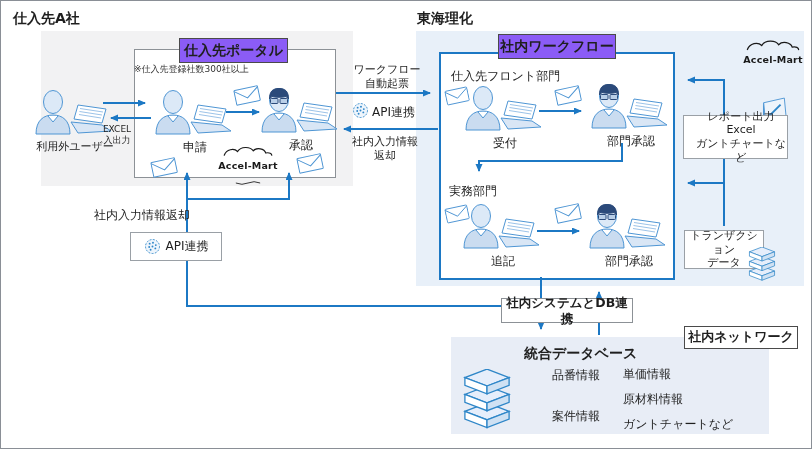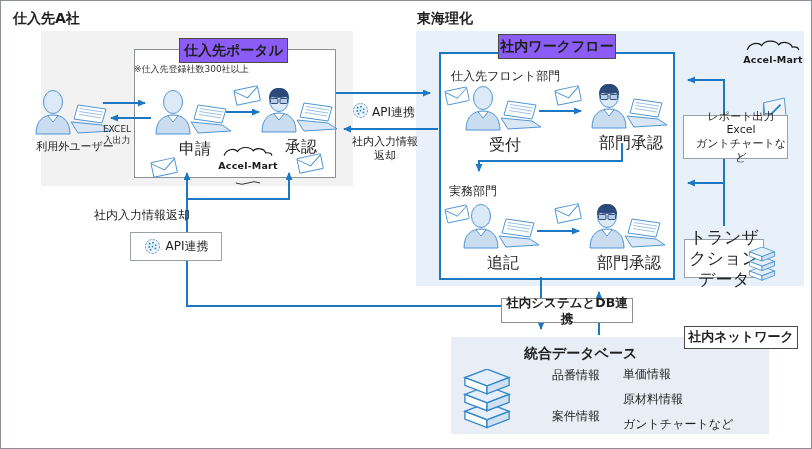--- a/index.html
+++ b/index.html
@@ -23,21 +23,21 @@
     position:absolute;z-index:5;background:#8b5cf6;border:1px solid #4a4a4a;
     display:flex;align-items:center;justify-content:center;
     font-weight:bold;
   }
   .region-title{position:absolute;z-index:5;font-size:14px;font-weight:600;}
   .sec-label{position:absolute;z-index:5;font-size:12px;}
   .flow-label{position:absolute;z-index:5;font-size:11px;text-align:center;line-height:1.25;}
   .actor{position:absolute;z-index:5;width:84px;height:64px;}
   .actor .person{position:absolute;left:0;top:0;}
   .actor .laptop{position:absolute;left:36px;top:15px;}
-  .actor-label{position:absolute;top:50px;left:-8px;right:-8px;text-align:center;font-size:16px;}
+  .actor-label{position:absolute;top:50px;left:-8px;right:-8px;text-align:center;font-size:12px;}
   .mail{position:absolute;z-index:5;transform:rotate(-12deg);}
   .logo{position:absolute;z-index:5;text-align:center;}
   .logo .logo-text{display:block;font-size:9.5px;font-weight:bold;color:#1a1a1a;letter-spacing:.2px;margin-top:-2px;}
   .small-note{font-size:9px;color:#333;}
 </style>
 </head>
 <body>
 
 <div id="canvas">
 
@@ -196,20 +196,24 @@
   <div class="logo" style="left:210px;top:142px;width:74px;">
     <svg width="52" height="13">
         <use href="#i-cloud"></use>
       </svg>
     <span class="logo-text">Accel-Mart</span>
     <svg width="26" height="6">
         <use href="#i-wave"></use>
       </svg>
   </div>
 
+  <div class="flow-label" style="left:345px;top:62px;width:82px;">
+    <span>ワークフロー</span><br>
+    <span>自動起票</span>
+  </div>
   <svg class="abs z5" style="position:absolute;left:351px;top:101px;z-index:5;" width="17" height="17">
       <use href="#i-api"></use>
     </svg>
   <div class="sec-label" style="left:371px;top:103px;">API連携</div>
   <div class="flow-label" style="left:340px;top:134px;width:88px;">
     <span>社内入力情報</span><br>
     <span>返却</span>
   </div>
 
   <div class="sec-label" style="left:93px;top:206px;">社内入力情報返却</div>
@@ -281,21 +285,21 @@
 
   <svg class="abs z5" style="position:absolute;left:758px;top:96px;z-index:5;" width="30" height="34">
       <use href="#i-board"></use>
     </svg>
   <div class="lblbox" style="left:682px;top:114px;width:92px;height:42px;font-size:11px;padding-left:11px;">
     <span>レポート出力</span>
     <span>Excel</span>
     <span>ガントチャートなど</span>
   </div>
 
-  <div class="lblbox" style="left:683px;top:238px;width:78px;height:37px;font-size:17px;">
+  <div class="lblbox" style="left:683px;top:229px;width:78px;height:37px;font-size:11px;">
     <span>トランザクション</span>
     <span>データ</span>
   </div>
   <svg class="abs z5" style="position:absolute;left:746px;top:246px;z-index:6;" width="30" height="34">
       <use href="#i-server"></use>
     </svg>
 
   <div class="lblbox" style="left:500px;top:297px;width:130px;height:23px;font-size:12.5px;font-weight:600;border-color:#8c9196;">
     <span>社内システムとDB連携</span>
   </div>

